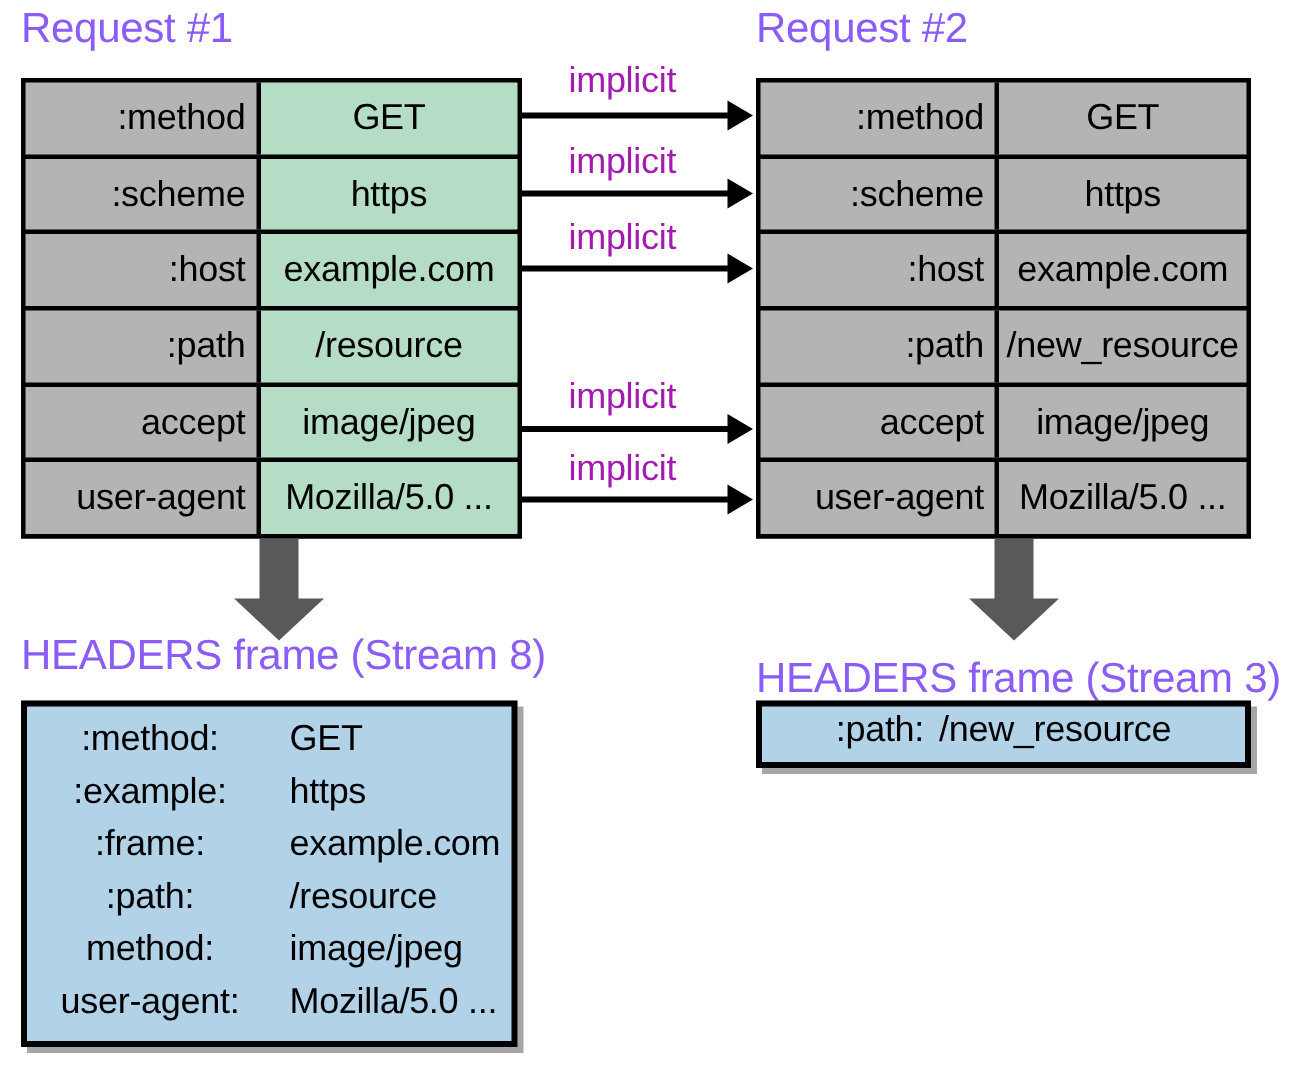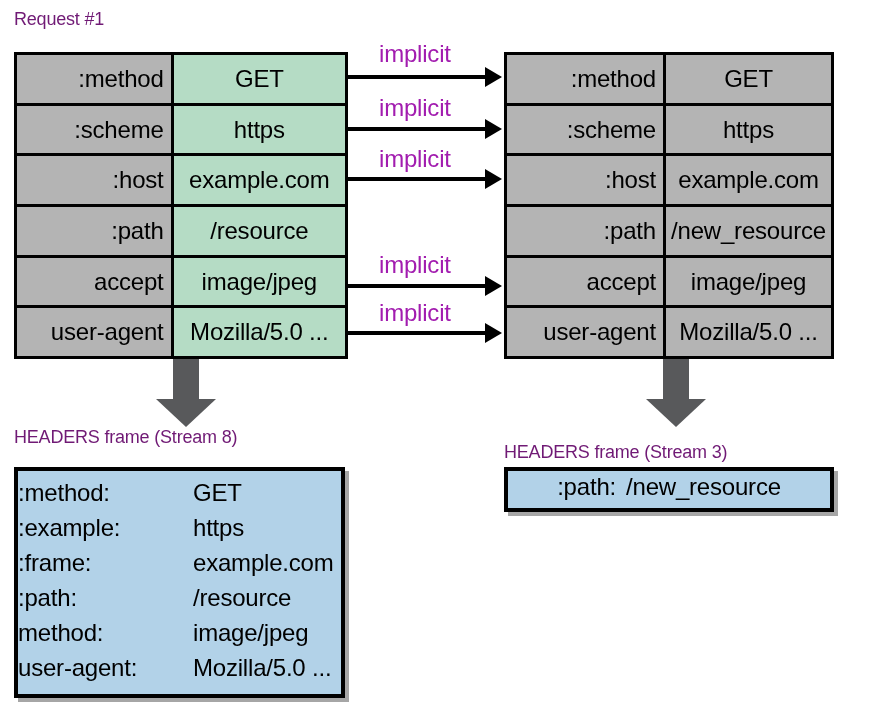--- a/index.html
+++ b/index.html
@@ -19,25 +19,25 @@
   .stage {
     position: absolute;
     left: 0; top: 0;
     width: 873px;
     height: 722px;
   }
 
   
   .caption {
     position: absolute;
-    font-size: 18px;
+    font-size: 28px;
     line-height: 30px;
     letter-spacing: -0.2px;
     white-space: nowrap;
-    color: #701a75;
+    color: #8b5cf6;
   }
   #req1-title { left: 14px; top: 4px; }
   #req2-title { left: 504px; top: 4px; }
   #frame1-title { left: 14px; top: 422px; }
   #frame2-title { left: 504px; top: 422px; margin-top: 15px; }
 
   
   .req-table {
     position: absolute;
     border: 3px solid #000;
@@ -151,39 +151,40 @@
     display: flex;
     align-items: baseline;
     height: 35px;
     font-size: 24px;
     line-height: 30px;
     letter-spacing: -0.2px;
     white-space: nowrap;
   }
   #frame1-box .kv-key {
     width: 164px;
-    text-align: left;
+    text-align: center;
     padding-right: 0;
   }
   #frame1-box .kv-val {
     padding-left: 11px;
   }
   #frame2-box .kv-row {
     height: 37px;
     justify-content: center;
     padding-top: 1px;
   }
   #frame2-box .kv-key { padding-right: 10px; }
 </style>
 </head>
 <body>
 
 <div class="stage">
 
   <div class="caption" id="req1-title">Request #1</div>
+  <div class="caption" id="req2-title">Request #2</div>
   <div class="caption" id="frame1-title">HEADERS frame (Stream 8)</div>
   <div class="caption" id="frame2-title">HEADERS frame (Stream 3)</div>
 
   <div class="req-table" id="req1-table">
     <div class="req-row">
       <div class="cell cell-name">:method</div>
       <div class="cell cell-value">GET</div>
     </div>
     <div class="req-row">
       <div class="cell cell-name">:scheme</div>

